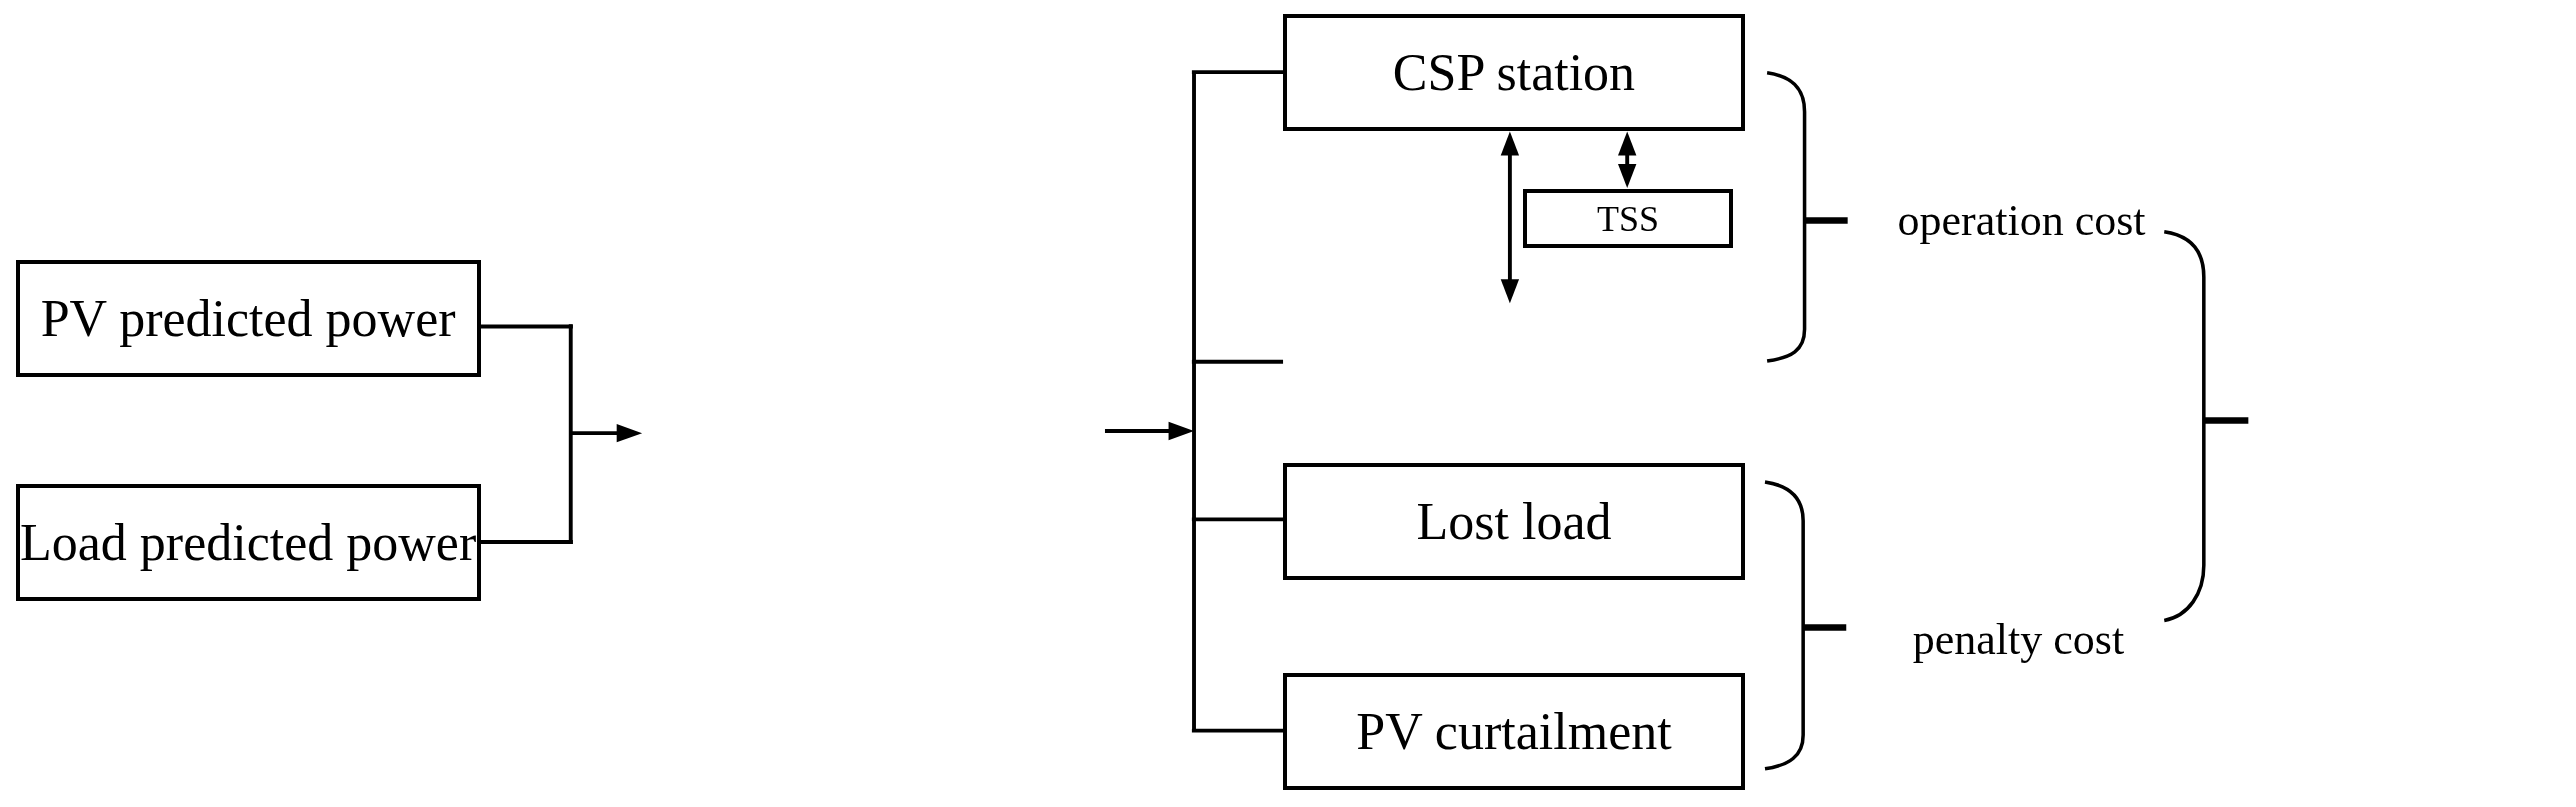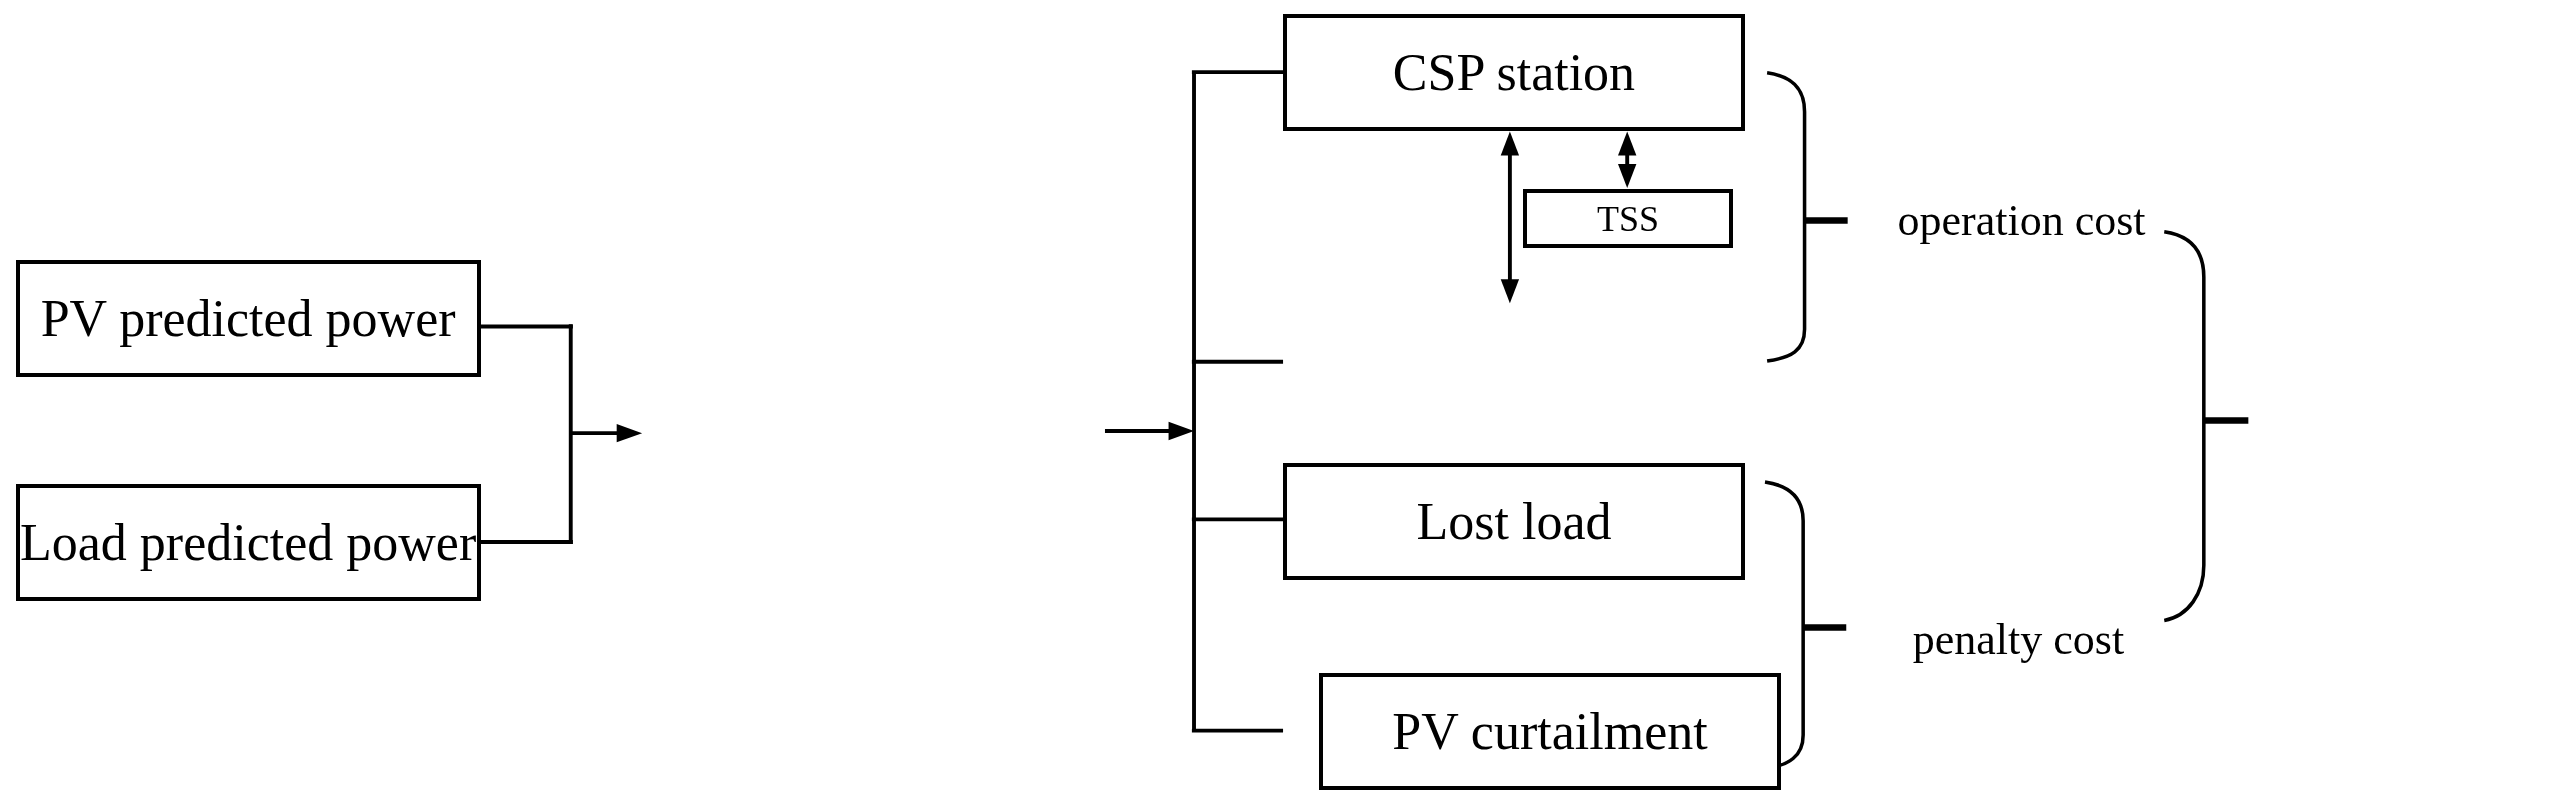--- a/index.html
+++ b/index.html
@@ -46,21 +46,21 @@
     white-space: nowrap;
   }
   
   #box-pv-predicted   { left: 15.6px;   top: 254px; width: 465px; height: 117px; margin-top: 6px; }
   #box-load-predicted { left: 15.6px;   top: 484px; width: 465px; height: 117px; }
   #box-net-load       { left: 642px;  top: 373px; width: 463px; height: 117px; }
   #box-csp-station    { left: 1283px; top: 14px;  width: 462px; height: 117px; }
   #box-tss            { left: 1523px; top: 189px; width: 210px; height: 59px; font-size: 36px; }
   #box-tps            { left: 1283px; top: 304px; width: 462px; height: 117px; }
   #box-lost-load      { left: 1283px; top: 463px; width: 462px; height: 117px; justify-content: center; }
-  #box-pv-curtailment { left: 1283px; top: 673px; width: 462px; height: 117px; margin-left: 36px; }
+  #box-pv-curtailment { left: 1283px; top: 673px; width: 462px; height: 117px; }
   
   #label-operation-cost     { left: 1866px; top: 192px; width: 311px; height: 57px; }
   #label-penalty-cost       { left: 1863px; top: 599px; width: 311px; height: 57px; margin-top: 12px; }
   #label-objective-function { left: 2252px; top: 392px; width: 311px; height: 57px; }
 </style>
 </head>
 <body>
 
 <div id="diagram">
 

